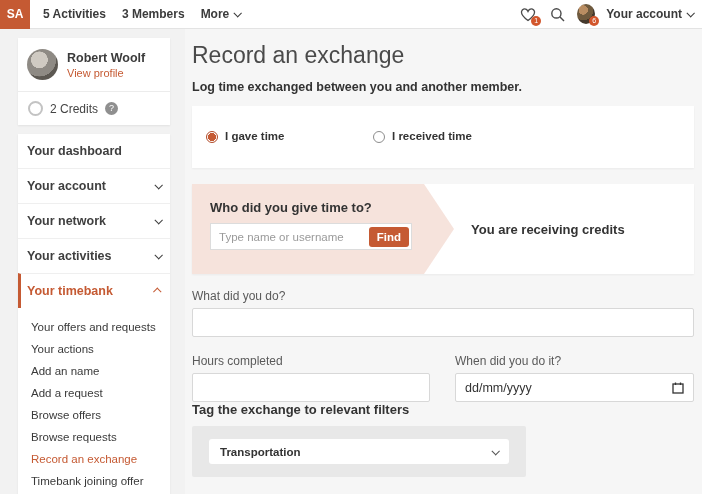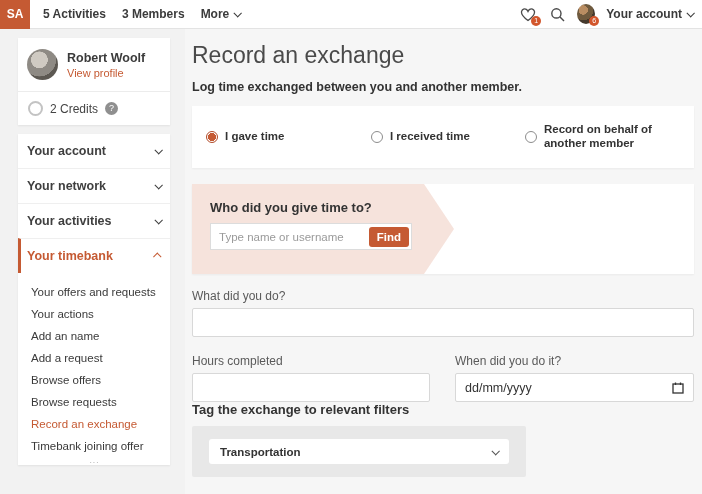--- a/index.html
+++ b/index.html
@@ -144,20 +144,23 @@
       </div>
       <div class="credits-row">
         <span class="coin"></span>
         <span class="credits-text">2 Credits</span>
         <span class="help-badge">?</span>
       </div>
     </div>
 
     <div class="side-card">
       <div class="nav-item">
+        <span>Your dashboard</span>
+      </div>
+      <div class="nav-item">
         <span>Your account</span>
         <span class="chev"></span>
       </div>
       <div class="nav-item">
         <span>Your network</span>
         <span class="chev"></span>
       </div>
       <div class="nav-item">
         <span>Your activities</span>
         <span class="chev"></span>
@@ -186,34 +189,31 @@
 
     <div class="radio-card">
       <div class="radio-opt o1">
         <span class="radio-circle selected"></span>
         <span class="radio-label">I gave time</span>
       </div>
       <div class="radio-opt o2">
         <span class="radio-circle"></span>
         <span class="radio-label">I received time</span>
       </div>
-      <div class="radio-opt o3">
-        <span class="radio-circle"></span>
-        <span class="radio-label">Record on behalf of another member</span>
-      </div>
     </div>
 
     <div class="arrow-card">
       <div class="arrow-zone">
         <div class="give-q">Who did you give time to?</div>
         <div class="input-group">
           <input type="text" placeholder="Type name or username" style="">
           <button class="find-btn">Find</button>
         </div>
       </div>
+      <div class="receiving">You are receiving credits</div>
     </div>
 
     <div class="what-wrap">
       <div class="field-label">What did you do?</div>
       <input class="text-input" type="text" style="">
     </div>
 
     <div class="two-col">
       <div class="col-hours">
         <div class="field-label">Hours completed</div>

